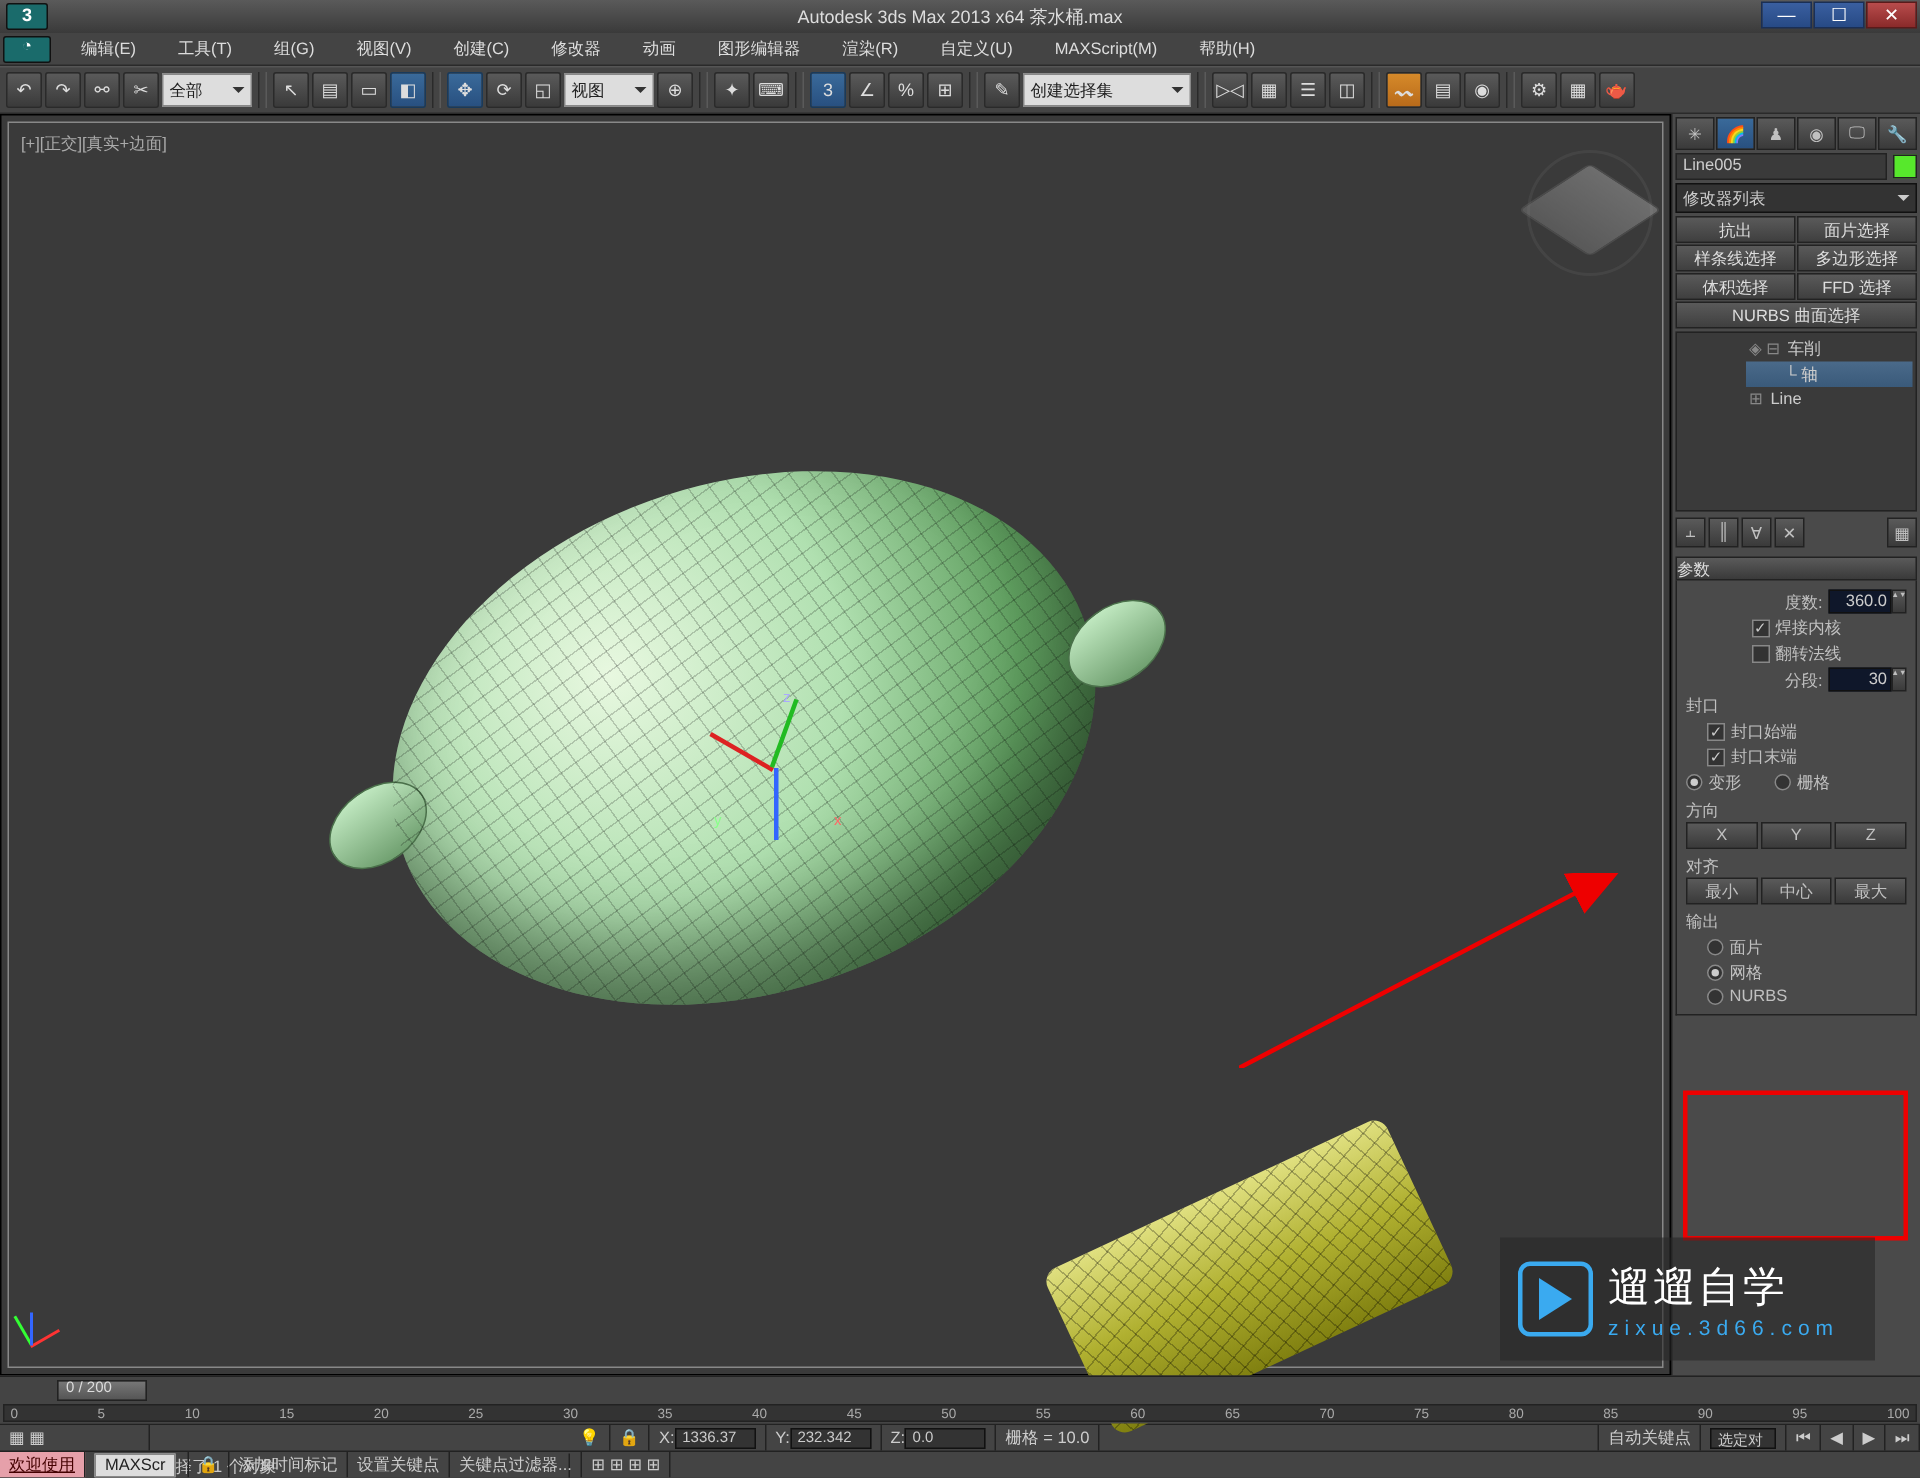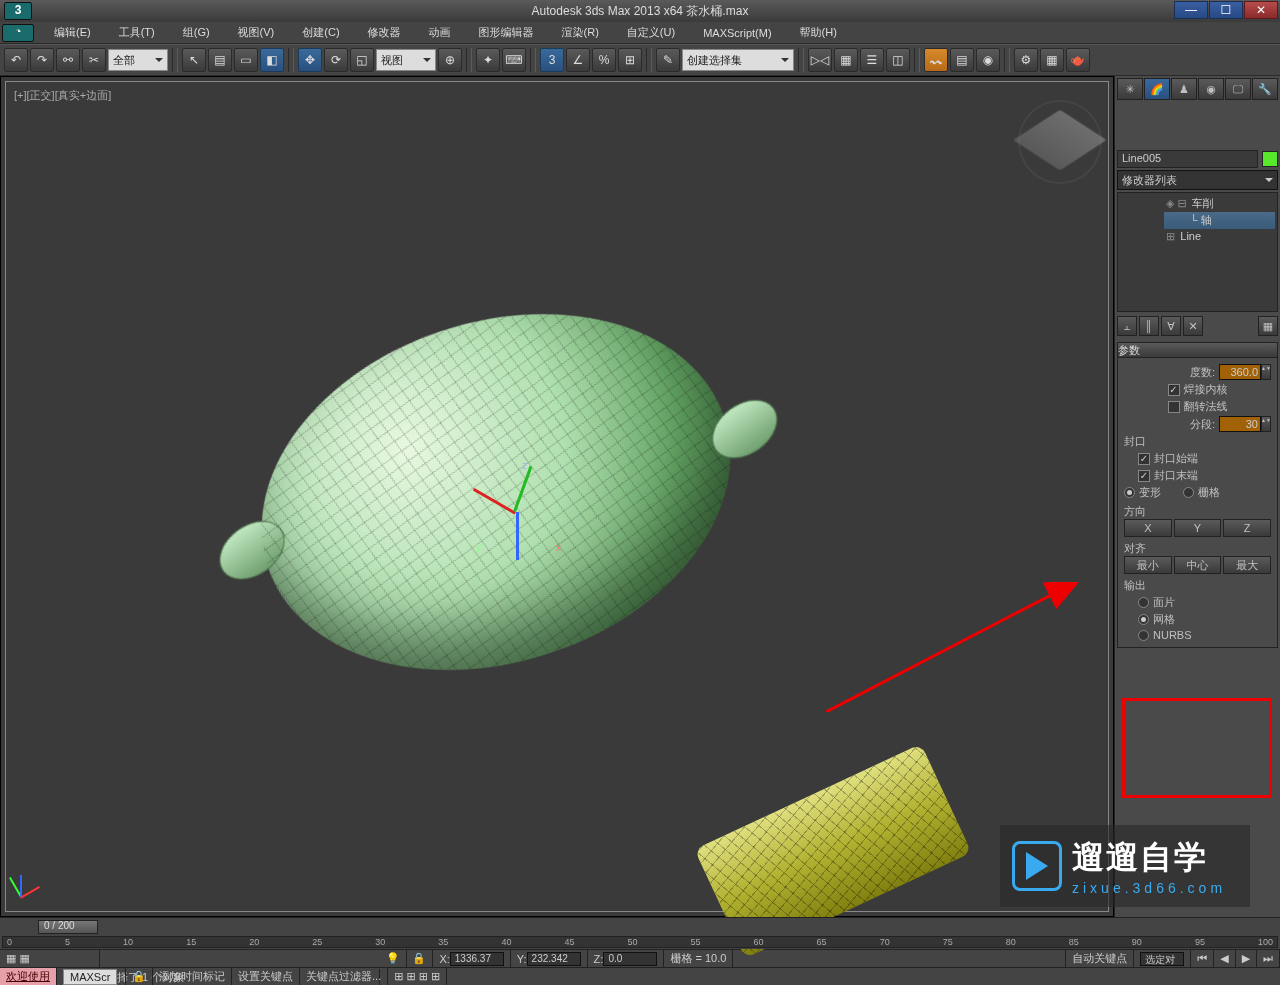--- a/index.html
+++ b/index.html
@@ -169,41 +169,41 @@
     border-left: 1px solid #222;
     display: flex;
     flex-direction: column;
     padding: 2px;
     gap: 2px;
     overflow: hidden;
   }
   .cp-tabs { display: flex; gap: 1px; }
   .cp-tab { flex: 1; height: 22px; background: linear-gradient(#5a5a5a,#3a3a3a); border: 1px solid #222; display: flex; align-items:center; justify-content:center;}
   .cp-tab.active { background: linear-gradient(#3a6a9a,#285080);}
-  .cp-row { display: flex; align-items: center; gap: 4px; margin-top: 48px; }
+  .cp-row { display: flex; align-items: center; gap: 4px; }
   .nameinput { flex: 1; height: 18px; background: #3a3a3a; border: 1px solid #222; color: #ccc; padding: 1px 4px;}
   .colorswatch { width: 16px; height: 16px; background: #57e82c; border: 1px solid #222;}
   .darkdrop { height: 20px; background: #333; border: 1px solid #111; color: #ccc; padding: 1px 4px; display: flex; align-items: center; justify-content: space-between;}
   .darkdrop .caret { border-top: 4px solid #ccc; border-left: 4px solid transparent; border-right: 4px solid transparent; margin-left: 4px;}
   .btngrid { display: grid; grid-template-columns: 1fr 1fr; gap: 1px; }
   .gbtn { height: 18px; background: linear-gradient(#5a5a5a,#3f3f3f); border: 1px solid #222; color: #ddd; font-size: 11px; display: flex; align-items:center; justify-content:center;}
   .gbtn.full { grid-column: 1 / -1; }
   .stacklist { height: 120px; background: #3a3a3a; border: 1px solid #222; color: #ccc; font-size: 11px; padding: 2px;}
   .stacklist .item { padding: 1px 2px; margin-left: 44px; }
   .stacklist .item.sel { background: linear-gradient(#4a6a8a,#3a5a7a);}
   .stacklist .tree-icon { color: #888; margin-right: 2px;}
   .stack-toolbar { display: flex; gap: 2px; margin-top: 2px;}
   .stack-toolbar .sbtn { width: 20px; height: 20px; background: linear-gradient(#5a5a5a,#3a3a3a); border: 1px solid #222; font-size: 11px; display: flex; align-items:center; justify-content:center;}
   .rollout { margin-top: 4px; }
   .rollout-title { height: 16px; background: linear-gradient(#5a5a5a,#3a3a3a); border: 1px solid #222; text-align: left; color: #ddd;}
   .rollout-body { border: 1px solid #222; border-top: none; padding: 4px 6px; }
   .param-row { display: flex; align-items: center; gap: 4px; margin: 2px 0;}
   .param-row.right { justify-content: flex-end;}
   .spinner { display: flex; align-items: center; }
-  .spinner input { width: 42px; height: 16px; background: #a16207; border: 1px solid #111; color: #ccc; font-size: 11px; text-align: right; padding-right: 2px;}
+  .spinner input { width: 42px; height: 16px; background: #0f172a; border: 1px solid #111; color: #ccc; font-size: 11px; text-align: right; padding-right: 2px;}
   .spinner .spin { width: 10px; height: 16px; background: linear-gradient(#5a5a5a,#3a3a3a); border: 1px solid #222; display: flex; flex-direction: column; justify-content: space-between; align-items: center; font-size: 5px;}
   .cbx { width: 12px; height: 12px; border: 1px solid #888; background: #333; display: inline-flex; align-items: center; justify-content: center; color: #ccc; font-size: 10px;}
   .radio { width: 11px; height: 11px; border-radius: 50%; border: 1px solid #888; background: #333; display: inline-flex; align-items: center; justify-content: center;}
   .radio .dot { width: 5px; height: 5px; border-radius: 50%; background: #ccc;}
   .xyz { display: flex; gap: 2px;}
   .xyz .b { flex: 1; height: 18px; background: linear-gradient(#5a5a5a,#3a3a3a); border: 1px solid #222; display: flex; align-items:center; justify-content:center;}
   
   .timeline { height: 32px; background: #444; border-top: 1px solid #222; position: relative;}
   .timeline .slider { position: absolute; left: 38px; top: 2px; width: 60px; height: 14px; background: linear-gradient(#777,#555); border: 1px solid #222;}
   .timeline .framelabel { position: absolute; left: 44px; top: 2px; font-size: 10px; color: #ddd;}
@@ -222,21 +222,21 @@
     right: 30px; bottom: 78px;
     width: 250px; height: 82px;
     background: rgba(40,40,40,0.6);
     display: flex; align-items: center; gap: 10px;
     padding: 8px 12px;
     z-index: 60;
   }
   .watermark .playicon { width: 50px; height: 50px; border: 3px solid #3aaaf0; border-radius: 8px; display: flex; align-items: center; justify-content: center;}
   .watermark .playicon .tri { border-left: 22px solid #3aaaf0; border-top: 14px solid transparent; border-bottom: 14px solid transparent;}
   .watermark .txt { display: flex; flex-direction: column; }
-  .watermark .cn { font-size: 32px; font-weight: bold; color: #fff; letter-spacing: 2px;}
+  .watermark .cn { font-size: 28px; font-weight: normal; color: #fff; letter-spacing: 2px;}
   .watermark .url { font-size: 14px; color: #3aaaf0; letter-spacing: 4px;}
 </style>
 </head>
 <body>
 
 <div class="titlebar">
   <div class="appicon">3</div>
   <div class="title-center">Autodesk 3ds Max  2013 x64     茶水桶.max</div>
   <div class="winbtns">
     <div class="winbtn">—</div>
@@ -360,20 +360,29 @@
       <div class="cp-tab">🔧</div>
     </div>
     <div class="cp-row">
       <div class="nameinput">Line005</div>
       <div class="colorswatch"></div>
     </div>
     <div class="darkdrop">
         <span>修改器列表</span>
         <span class="caret"></span>
       </div>
+    <div class="btngrid">
+      <div class="gbtn">抗出</div>
+      <div class="gbtn">面片选择</div>
+      <div class="gbtn">样条线选择</div>
+      <div class="gbtn">多边形选择</div>
+      <div class="gbtn">体积选择</div>
+      <div class="gbtn">FFD 选择</div>
+      <div class="gbtn full">NURBS  曲面选择</div>
+    </div>
 
     <div class="stacklist">
       <div class="item"><span class="tree-icon">◈ ⊟</span> <span>车削</span></div>
       <div class="item sel" style="padding-left:26px;">└ <span>轴</span></div>
       <div class="item"><span class="tree-icon">⊞</span> <span>Line</span></div>
     </div>
     <div class="stack-toolbar">
       <div class="sbtn">⫠</div>
       <div class="sbtn">║</div>
       <div class="sbtn">∀</div>

